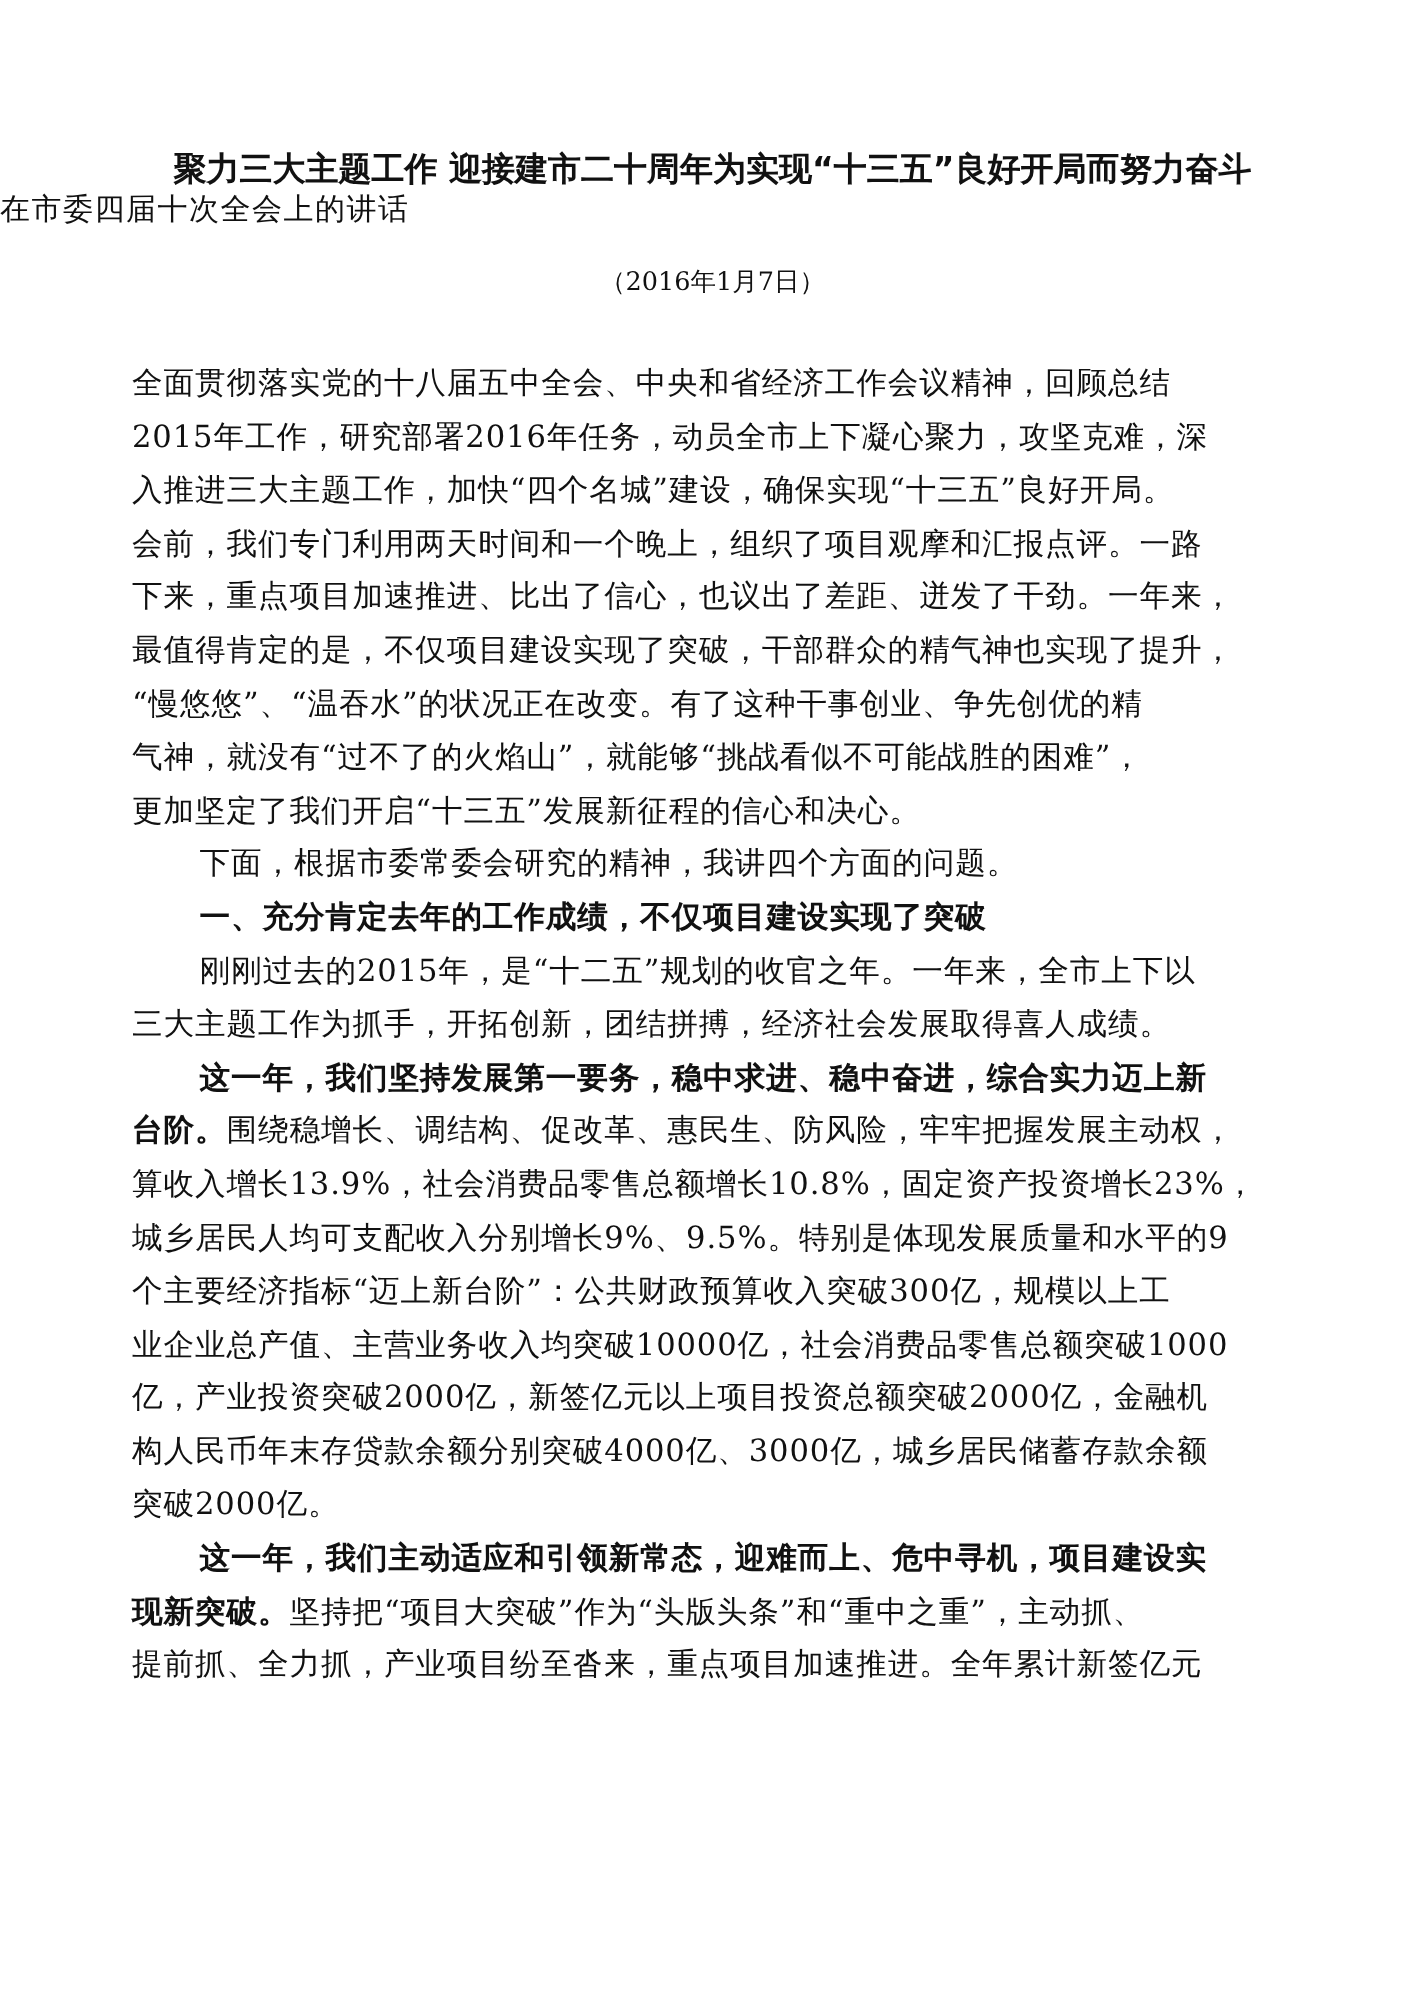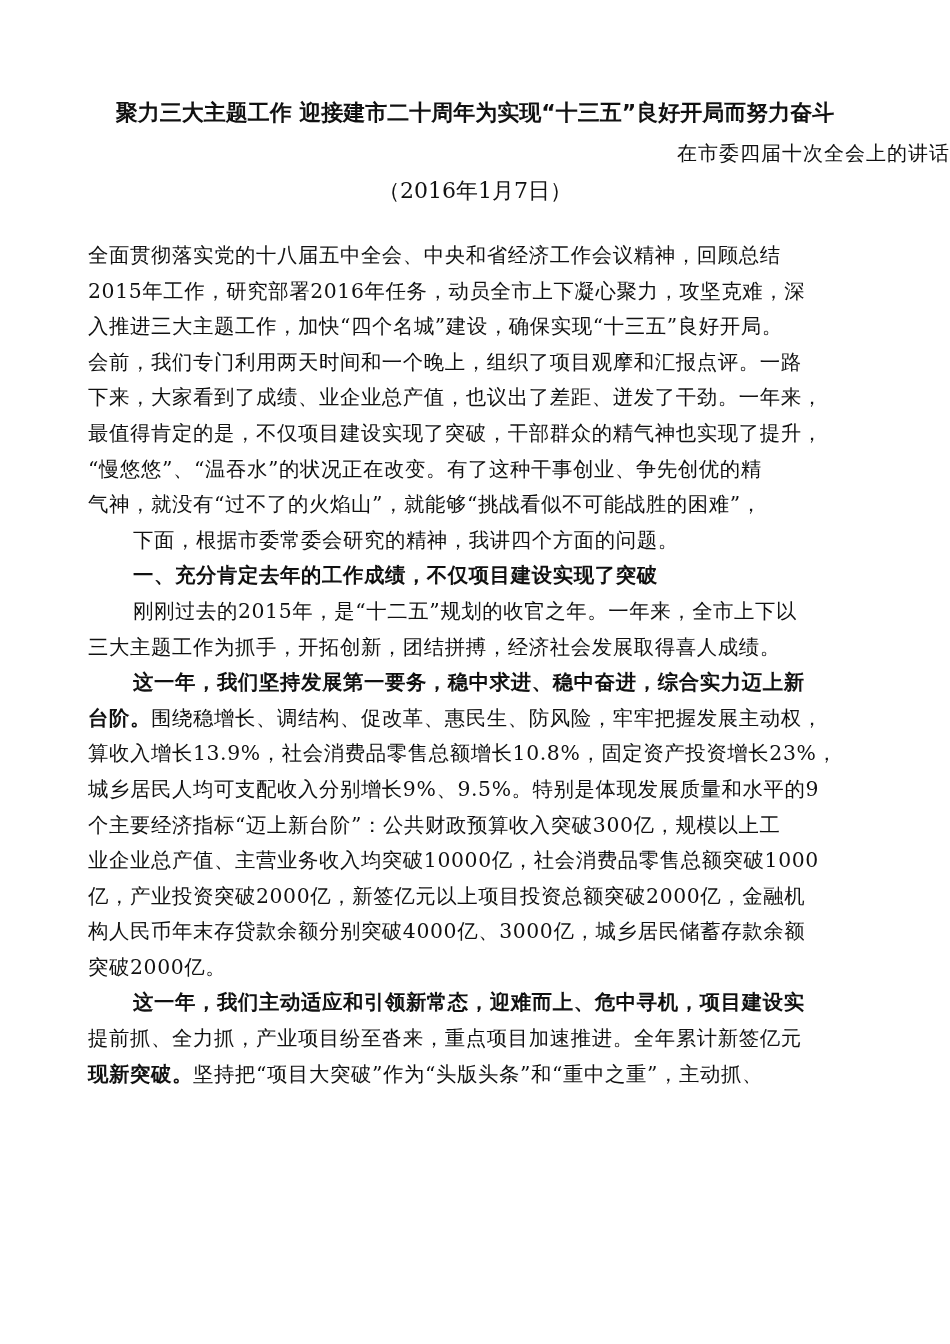--- a/index.html
+++ b/index.html
@@ -28,35 +28,35 @@
       width: 950px;
       text-align: center;
       font-size: 22px;
       font-weight: bold;
       letter-spacing: 0px;
       white-space: nowrap;
       font-family: "DejaVu Sans", "Liberation Sans", sans-serif;
     }
     .subtitle {
       position: absolute;
-      top: 140px;
+      top: 126px;
       left: 0;
       width: 950px;
-      text-align: right;
+      text-align: left;
       font-size: 20px;
       letter-spacing: 1px;
       white-space: nowrap;
     }
     .date {
       position: absolute;
       top: 176px;
       left: 0;
       width: 950px;
       text-align: center;
-      font-size: 22px;
+      font-size: 17px;
       white-space: nowrap;
     }
     .body-text {
       position: absolute;
       left: 88px;
       top: 238px;
       width: 790px;
     }
     .line {
       height: 35.6px;
@@ -83,34 +83,35 @@
 <div class="page">
   <div class="title">聚力三大主题工作 迎接建市二十周年为实现“十三五”良好开局而努力奋斗</div>
   <div class="subtitle">在市委四届十次全会上的讲话</div>
   <div class="date">（2016年1月7日）</div>
 
   <div class="body-text" id="body-text">
       <div class="line"><span>全面贯彻落实党的十八届五中全会、中央和省经济工作会议精神，回顾总结</span></div>
       <div class="line"><span>2015年工作，研究部署2016年任务，动员全市上下凝心聚力，攻坚克难，深</span></div>
       <div class="line"><span>入推进三大主题工作，加快“四个名城”建设，确保实现“十三五”良好开局。</span></div>
       <div class="line"><span>会前，我们专门利用两天时间和一个晚上，组织了项目观摩和汇报点评。一路</span></div>
-      <div class="line"><span>下来，大家看到了成绩、业企业总产值，也议出了差距、迸发了干劲。一年来，</span></div>
+      <div class="line"><span>下来，重点项目加速推进、比出了信心，也议出了差距、迸发了干劲。一年来，</span></div>
       <div class="line"><span>最值得肯定的是，不仅项目建设实现了突破，干部群众的精气神也实现了提升，</span></div>
       <div class="line"><span>“慢悠悠”、“温吞水”的状况正在改变。有了这种干事创业、争先创优的精</span></div>
       <div class="line"><span>气神，就没有“过不了的火焰山”，就能够“挑战看似不可能战胜的困难”，</span></div>
+      <div class="line"><span>更加坚定了我们开启“十三五”发展新征程的信心和决心。</span></div>
       <div class="line indent"><span>下面，根据市委常委会研究的精神，我讲四个方面的问题。</span></div>
       <div class="line indent heading"><span>一、充分肯定去年的工作成绩，不仅项目建设实现了突破</span></div>
       <div class="line indent"><span>刚刚过去的2015年，是“十二五”规划的收官之年。一年来，全市上下以</span></div>
       <div class="line"><span>三大主题工作为抓手，开拓创新，团结拼搏，经济社会发展取得喜人成绩。</span></div>
       <div class="line indent"><span class="bold">这一年，我们坚持发展第一要务，稳中求进、稳中奋进，综合实力迈上新</span></div>
       <div class="line"><span class="bold">台阶。</span><span>围绕稳增长、调结构、促改革、惠民生、防风险，牢牢把握发展主动权，</span></div>
       <div class="line"><span>算收入增长13.9%，社会消费品零售总额增长10.8%，固定资产投资增长23%，</span></div>
       <div class="line"><span>城乡居民人均可支配收入分别增长9%、9.5%。特别是体现发展质量和水平的9</span></div>
       <div class="line"><span>个主要经济指标“迈上新台阶”：公共财政预算收入突破300亿，规模以上工</span></div>
       <div class="line"><span>业企业总产值、主营业务收入均突破10000亿，社会消费品零售总额突破1000</span></div>
       <div class="line"><span>亿，产业投资突破2000亿，新签亿元以上项目投资总额突破2000亿，金融机</span></div>
       <div class="line"><span>构人民币年末存贷款余额分别突破4000亿、3000亿，城乡居民储蓄存款余额</span></div>
       <div class="line"><span>突破2000亿。</span></div>
       <div class="line indent"><span class="bold">这一年，我们主动适应和引领新常态，迎难而上、危中寻机，项目建设实</span></div>
+      <div class="line"><span class="bold">现新突破。</span><span>坚持把“项目大突破”作为“头版头条”和“重中之重”，主动抓、</span></div>
       <div class="line"><span>提前抓、全力抓，产业项目纷至沓来，重点项目加速推进。全年累计新签亿元</span></div>
-      <div class="line"><span class="bold">现新突破。</span><span>坚持把“项目大突破”作为“头版头条”和“重中之重”，主动抓、</span></div>
     </div>
 </div>
 
 </body></html>

